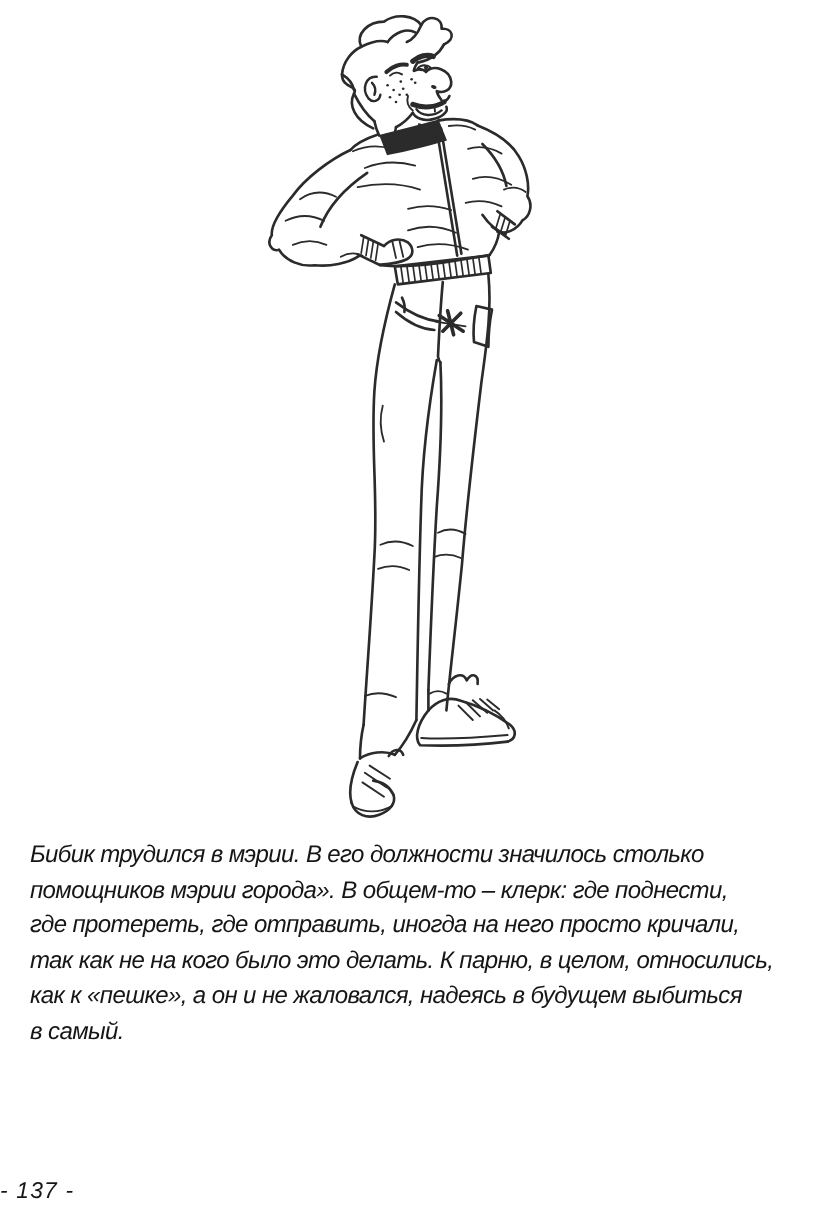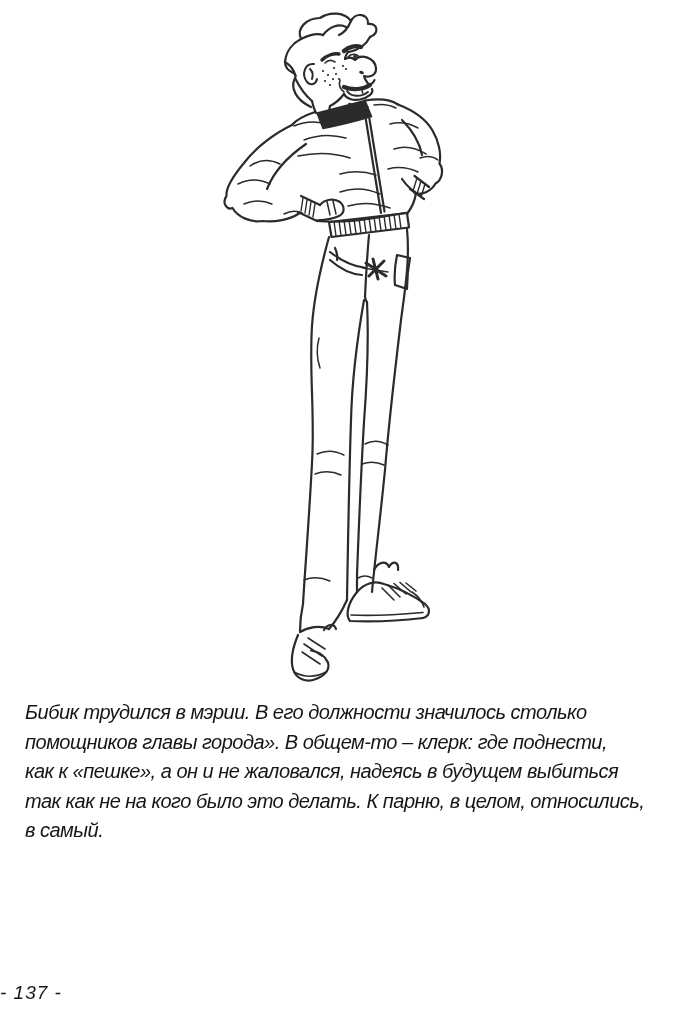--- a/index.html
+++ b/index.html
@@ -182,21 +182,22 @@
         <path d="M95,661 C98,671 108,675 118,671 C127,667.5 132,661.5 130,654.5"></path>
         <path d="M130,654.5 C127,648 121,643.5 113,642.5"></path>
         <path stroke-width="1.6" d="M106,636 L124,648 M104,644 L122,656 M110,630 L127,641"></path>
         <path stroke-width="1.6" d="M96,664 C106,669.5 118,669.5 129,663.5"></path>
       </g>
     </svg>
   </div>
 
   <div class="text-block">
     <div class="text-line">Бибик трудился в мэрии. В его должности значилось столько</div>
-    <div class="text-line">помощников главы города». В общем-то – клерк: где поднести,</div>
+    <div class="text-line">помощников мэрии города». В общем-то – клерк: где поднести,</div>
+    <div class="text-line">где протереть, где отправить, иногда на него просто кричали,</div>
+    <div class="text-line">так как не на кого было это делать. К парню, в целом, относились,</div>
     <div class="text-line">как к «пешке», а он и не жаловался, надеясь в будущем выбиться</div>
-    <div class="text-line">так как не на кого было это делать. К парню, в целом, относились,</div>
     <div class="text-line">в самый.</div>
   </div>
 
   <div class="page-number">- 137 -</div>
 
 </div>
 
 </body></html>

